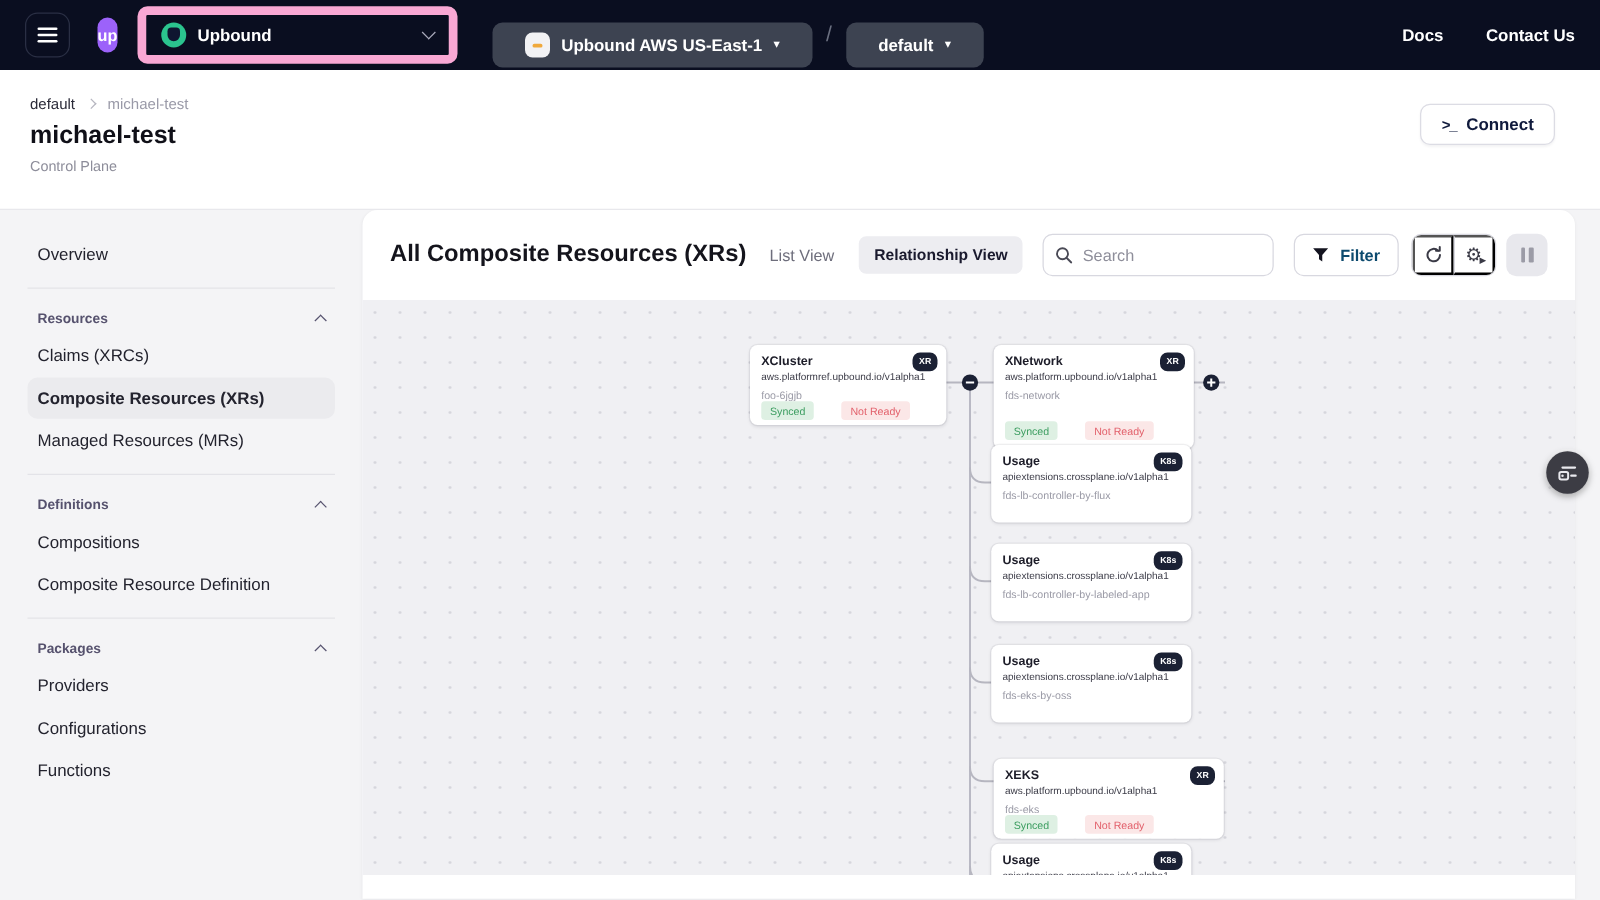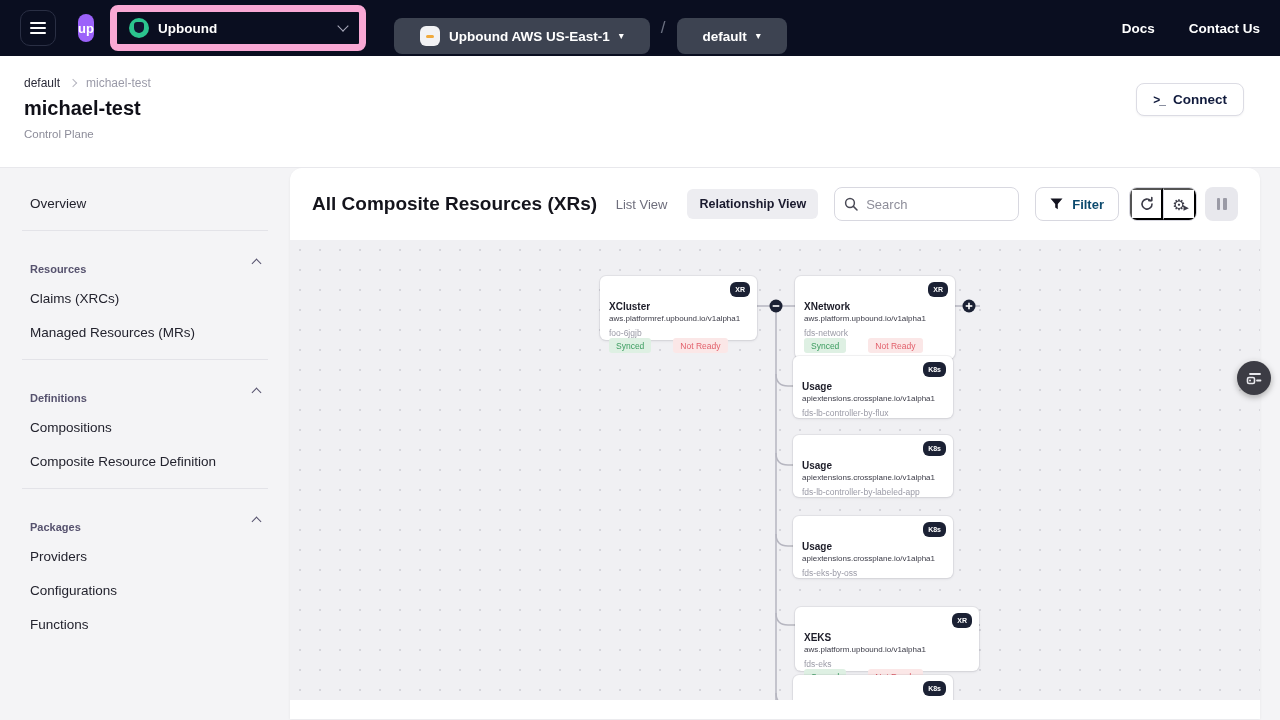--- a/index.html
+++ b/index.html
@@ -49,21 +49,21 @@
   .connect-icon { font-size:12px; font-weight:bold; color:#101a3c; letter-spacing:-1px; }
   .connect-label { font-size:13.5px; font-weight:bold; color:#101a3c; }
 
   
   .body-wrap { display:flex; height:551px; }
   .sidebar { width:290px; flex:0 0 290px; padding:18px 22px 0; }
   .side-item { font-size:13.5px; color:#23232e; padding:9px 8px; border-radius:8px; cursor:pointer; margin:1px 0; }
   .side-item.selected { background:#ebebee; font-weight:bold; }
   .side-divider { border-top:1px solid #e3e3e8; margin:10px 0; }
   .side-section { display:flex; align-items:center; justify-content:space-between; padding:8px 8px 6px; cursor:pointer; }
-  .side-section-title { font-size:11px; font-weight:bold; color:#56526e;margin-top:14px; }
+  .side-section-title { font-size:11px; font-weight:bold; color:#56526e; }
   .chev-up { width:7px; height:7px; border-left:1.6px solid #56526e; border-top:1.6px solid #56526e;
     transform:rotate(45deg); margin-top:3px; }
 
   
   .panel { width:970px; background:#fff; border-radius:12px 12px 0 0; box-shadow:0 1px 3px rgba(16,24,40,.06); overflow:hidden; }
   .panel-header { height:72px; display:flex; align-items:center; padding:0 22px; }
   .panel-title { font-size:19px; font-weight:800; color:#14141c; }
   .view-list { margin-left:auto; font-size:13px; color:#6e6e7c; cursor:pointer; }
   .view-rel { margin-left:20px; font-size:12.5px; font-weight:bold; color:#1a1a2e; background:#ededf1;
     border-radius:6px; padding:8px 12px; cursor:pointer; }
@@ -83,21 +83,21 @@
   .gear-glyph { font-size:15px; color:#3a3a46; line-height:1; }
   .play-glyph { position:absolute; right:5px; bottom:6px; font-size:7px; color:#3a3a46; }
   .pause-btn { margin-left:8px; width:33px; height:34px; background:#e8e8ed; border-radius:8px; border:none;
     display:flex; align-items:center; justify-content:center; gap:3px; cursor:pointer; }
   .pause-btn i { display:block; width:3.5px; height:12px; background:#9b9ba6; border-radius:1px; }
 
   
   .canvas { position:relative; height:460px; background-color:#f0f0f3;
     background-image:radial-gradient(#d6d6dc 1px, transparent 1.2px); background-size:20px 20px; overflow:hidden; }
   .edges { position:absolute; left:0; top:0; }
-  .node { position:absolute; background:#fff; border-radius:6px; padding:24px 9px;
+  .node { position:absolute; background:#fff; border-radius:6px; padding:7px 9px;
     box-shadow:0 0 0 1px rgba(20,20,40,.05), 0 1px 3px rgba(16,24,40,.10); display:flex; flex-direction:column; }
   .node-title { font-size:10px; font-weight:bold; color:#1c1c28; line-height:1.3; white-space:nowrap; }
   .node-api { font-size:8px; color:#3a3a46; line-height:1.4; white-space:nowrap; }
   .node-name { font-size:8.5px; color:#9a9aa6; margin-top:4px; white-space:nowrap; }
   .kind-badge { position:absolute; top:6px; right:7px; background:#1b2134; color:#fff; font-size:7px;
     font-weight:bold; padding:4px 5px; border-radius:6px; line-height:1; }
   .statuses { display:flex; gap:22px; margin-top:auto; }
   .status { font-size:8.5px; padding:2.5px 7px; border-radius:3px; }
   .status.synced { background:#def0e3; color:#3c9d60; }
   .status.notready { background:#fbe7e7; color:#e2606b; }
@@ -169,20 +169,21 @@
 
   <aside class="sidebar">
     <div class="side-item">Overview</div>
     <div class="side-divider"></div>
 
     <div class="side-section">
       <span class="side-section-title">Resources</span>
       <span class="chev-up"></span>
     </div>
     <div class="side-item">Claims (XRCs)</div>
+    <div class="side-item selected">Composite Resources (XRs)</div>
     <div class="side-item">Managed Resources (MRs)</div>
     <div class="side-divider"></div>
 
     <div class="side-section">
       <span class="side-section-title">Definitions</span>
       <span class="chev-up"></span>
     </div>
     <div class="side-item">Compositions</div>
     <div class="side-item">Composite Resource Definition</div>
     <div class="side-divider"></div>

